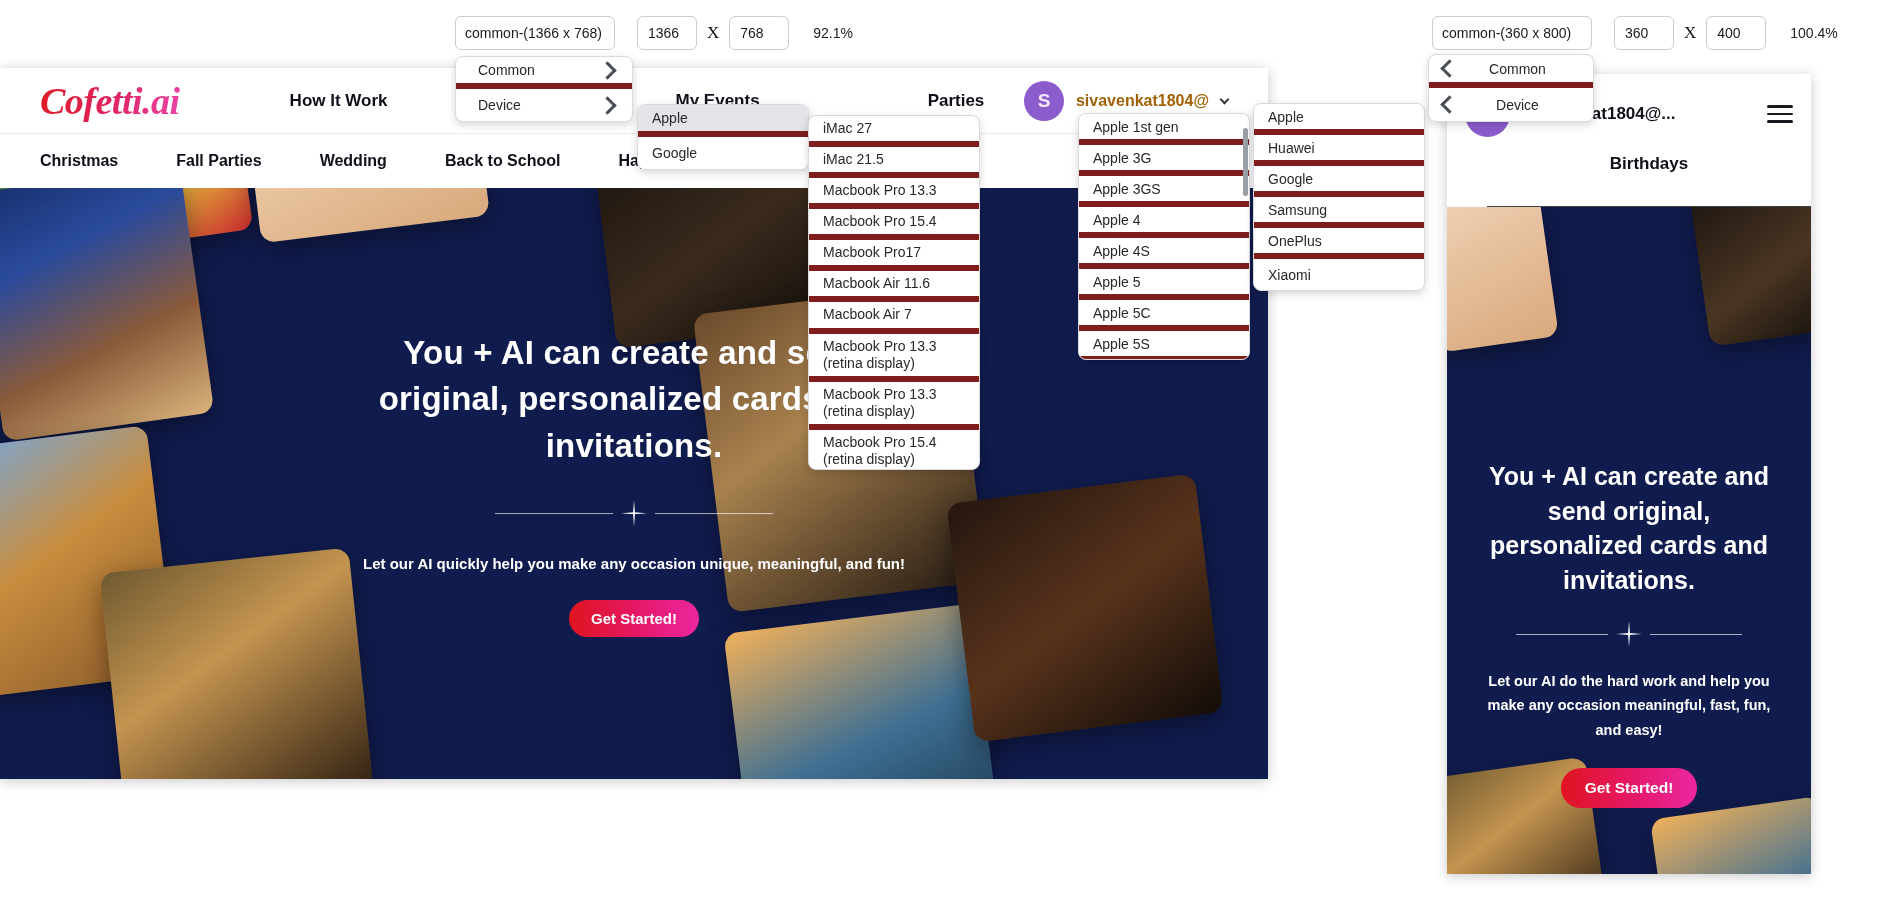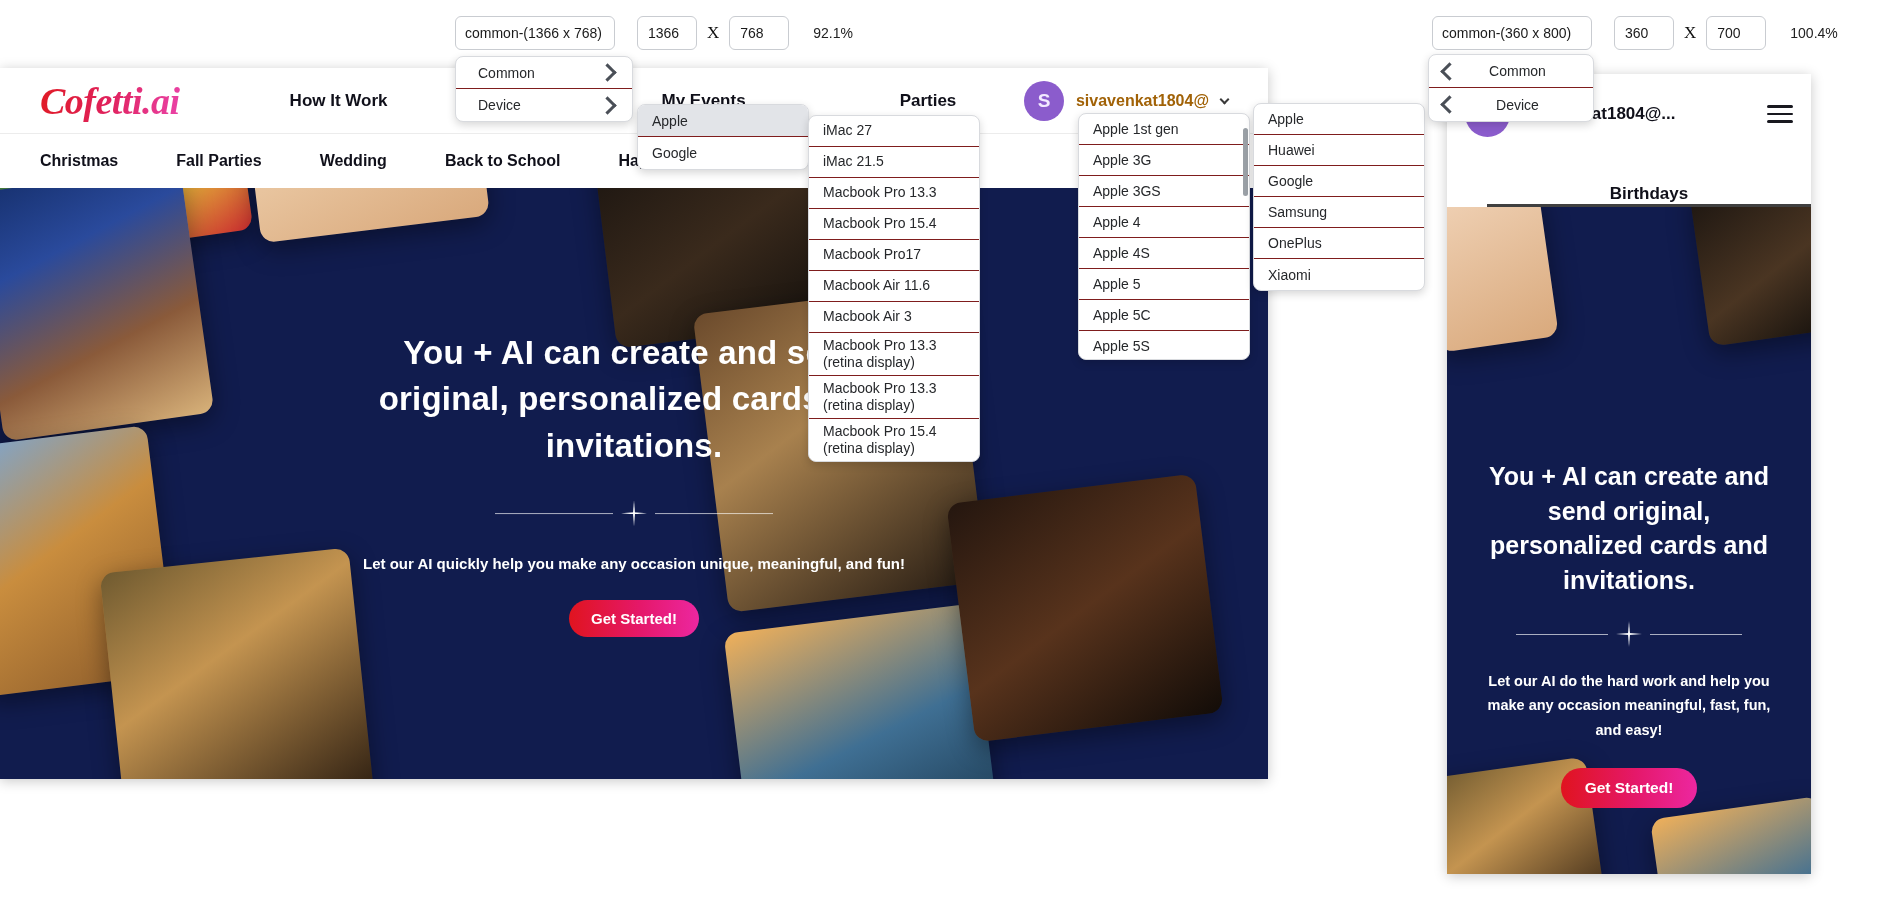--- a/index.html
+++ b/index.html
@@ -30,21 +30,21 @@
 
   
   .menu {
     position: absolute; background: #fff;
     border: 1px solid #d8dade; border-radius: 8px;
     box-shadow: 0 3px 9px rgba(0,0,0,0.16);
     overflow: hidden; z-index: 60;
   }
   .menu-row {
     display: flex; align-items: center;
-    border-bottom: 1px solid #7f1d1d;
+    border-bottom: 6px solid #7f1d1d;
     font-size: 14px; color: #26282b;
     padding: 0 14px; min-height: 27px;
   }
   .menu-row:last-child { border-bottom: none; }
   .menu-row.sel { background: #e2e4e8; }
   .menu-row .lbl { flex: 1; }
   .chev {
     width: 13px; height: 13px; flex: 0 0 13px;
     border-right: 3px solid #4a4f57; border-bottom: 3px solid #4a4f57;
   }
@@ -90,21 +90,21 @@
   .site-header {
     height: 65px; background: #fff; display: flex; align-items: center;
     padding: 0 40px; position: relative; z-index: 5;
   }
   .logo {
     font-family: "Liberation Serif", serif; font-style: italic; font-weight: bold;
     font-size: 38px; letter-spacing: -0.5px;
     background: linear-gradient(100deg, #e01b24 0%, #e0215b 48%, #ea43a8 100%);
     -webkit-background-clip: text; background-clip: text; color: transparent;
   }
-  .hdr-nav { display: flex; align-items: center; gap: 44px; margin-left: 110px; }
+  .hdr-nav { display: flex; align-items: center; gap: 58px; margin-left: 110px; }
   .hdr-nav .item { font-size: 17px; font-weight: bold; color: #10101a; white-space: nowrap; }
   .hdr-user { margin-left: auto; display: flex; align-items: center; gap: 12px; }
   .avatar {
     width: 40px; height: 40px; border-radius: 50%;
     background: #8b5ccc; color: #f2e9ff;
     display: flex; align-items: center; justify-content: center;
     font-size: 19px; font-weight: bold;
   }
   .user-email { font-size: 16px; font-weight: bold; color: #a16207; }
   .caret-dn {
@@ -162,22 +162,22 @@
   }
   .m-avatar {
     width: 45px; height: 45px; border-radius: 50%; background: #8b5ccc;
     color: #f2e9ff; display: flex; align-items: center; justify-content: center;
     font-size: 21px; font-weight: bold; flex: 0 0 45px;
   }
   .m-email { font-size: 17px; font-weight: bold; color: #10101a; white-space: nowrap; }
   .m-burger { margin-left: auto; width: 26px; display: flex; flex-direction: column; gap: 5px; }
   .m-burger span { display: block; height: 2.5px; background: #18181f; border-radius: 2px; }
   .m-catbar {
-    height: 53px; display: flex; align-items: flex-end; justify-content: center;
-    border-bottom: 3px solid #404040; background:#fff;margin-left:40px;
+    height: 53px; display: flex; align-items: flex-start; justify-content: center;
+    border-bottom: 1px solid #404040; background:#fff;margin-left:40px;
   }
   .m-cat { font-size: 17px; font-weight: bold; color: #10101a; }
   .m-hero { position: relative; height: 667px; background: #111c4e; overflow: hidden; }
   .m-center {
     position: absolute; left: 50%; top: 252px; transform: translateX(-50%);
     width: 300px; text-align: center; z-index: 3;
   }
   .m-h1 { font-size: 25px; font-weight: bold; color: #fff; line-height: 1.38; }
   .m-divider { display: flex; align-items: center; justify-content: center; margin: 24px 0 22px; }
   .m-divider .ln { height: 1px; width: 92px; background: rgba(255,255,255,0.65); }
@@ -199,21 +199,21 @@
     <div class="num-field" style="width:60px; margin-left:22px;">1366</div>
     <span class="x-sep">X</span>
     <div class="num-field" style="width:60px;">768</div>
     <span class="zoom-label">92.1%</span>
   </div>
 
   <div class="toolbar-group" style="left:1432px; top:16px;">
     <div class="res-select" style="width:160px;">common-(360 x 800)</div>
     <div class="num-field" style="width:60px; margin-left:22px;">360</div>
     <span class="x-sep">X</span>
-    <div class="num-field" style="width:60px;">700</div>
+    <div class="num-field" style="width:60px;">400</div>
     <span class="zoom-label">100.4%</span>
   </div>
 
   <div id="desktop-frame">
 
     <div class="site-header">
       <div class="logo">Cofetti.ai</div>
       <div class="hdr-nav">
         <div class="item">How It Work</div>
         <div class="item" style="margin-left:230px;">My Events</div>
@@ -348,21 +348,21 @@
     <div class="menu-row">
         <span class="lbl">Macbook Pro 15.4</span>
       </div>
     <div class="menu-row">
         <span class="lbl">Macbook Pro17</span>
       </div>
     <div class="menu-row">
         <span class="lbl">Macbook Air 11.6</span>
       </div>
     <div class="menu-row">
-        <span class="lbl">Macbook Air 3</span>
+        <span class="lbl">Macbook Air 7</span>
       </div>
     <div class="menu-row">
         <span class="lbl">Macbook Pro 13.3 (retina display)</span>
       </div>
     <div class="menu-row">
         <span class="lbl">Macbook Pro 13.3 (retina display)</span>
       </div>
     <div class="menu-row">
         <span class="lbl">Macbook Pro 15.4 (retina display)</span>
       </div>

